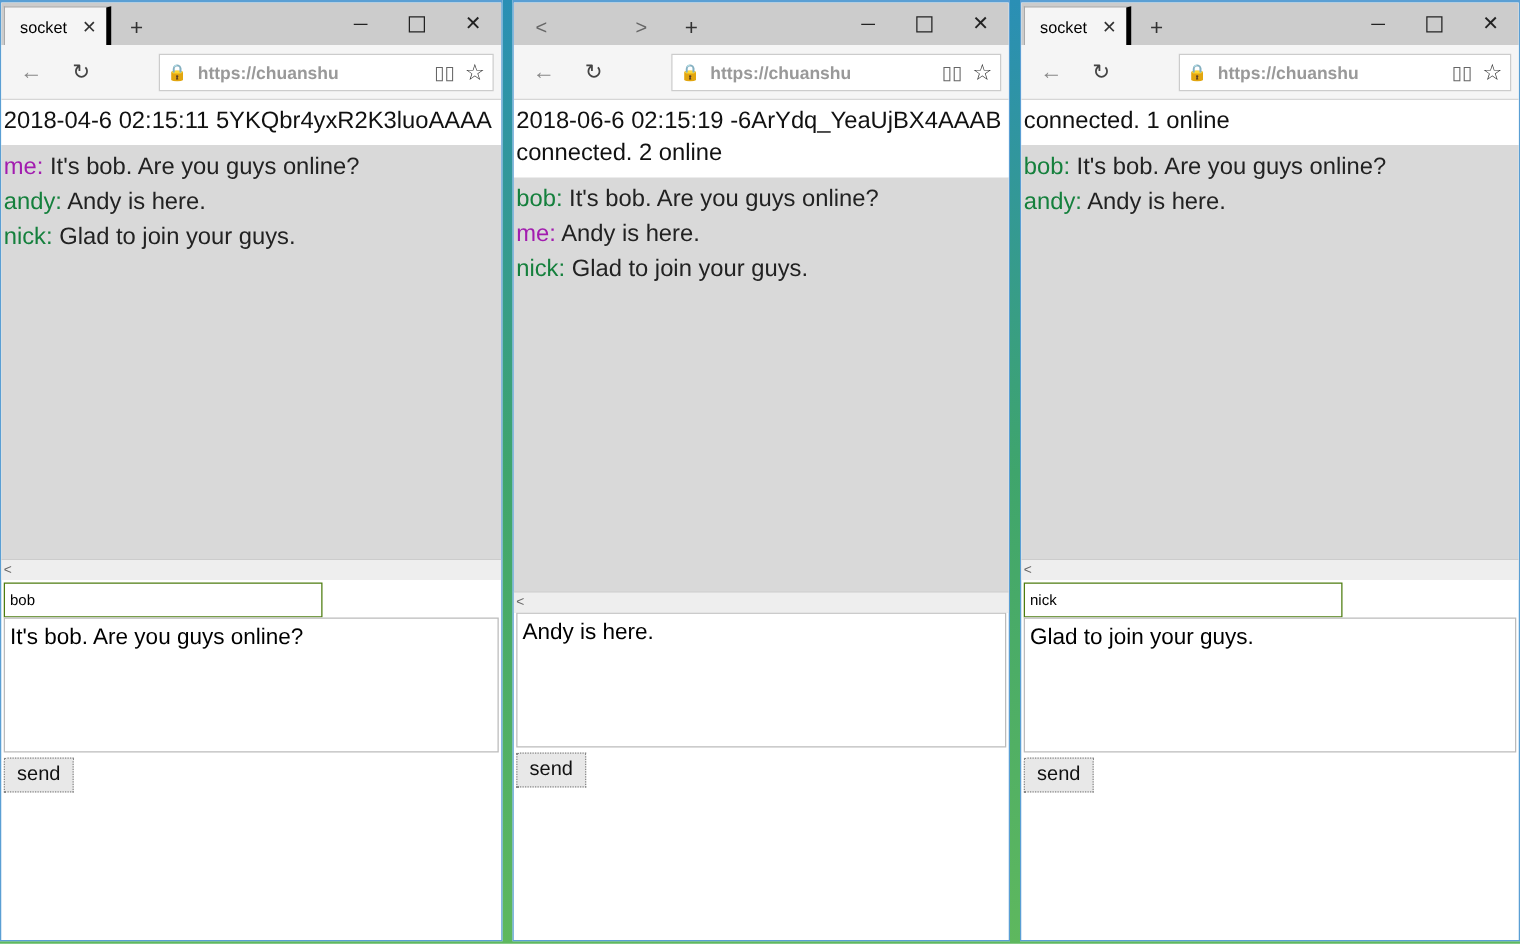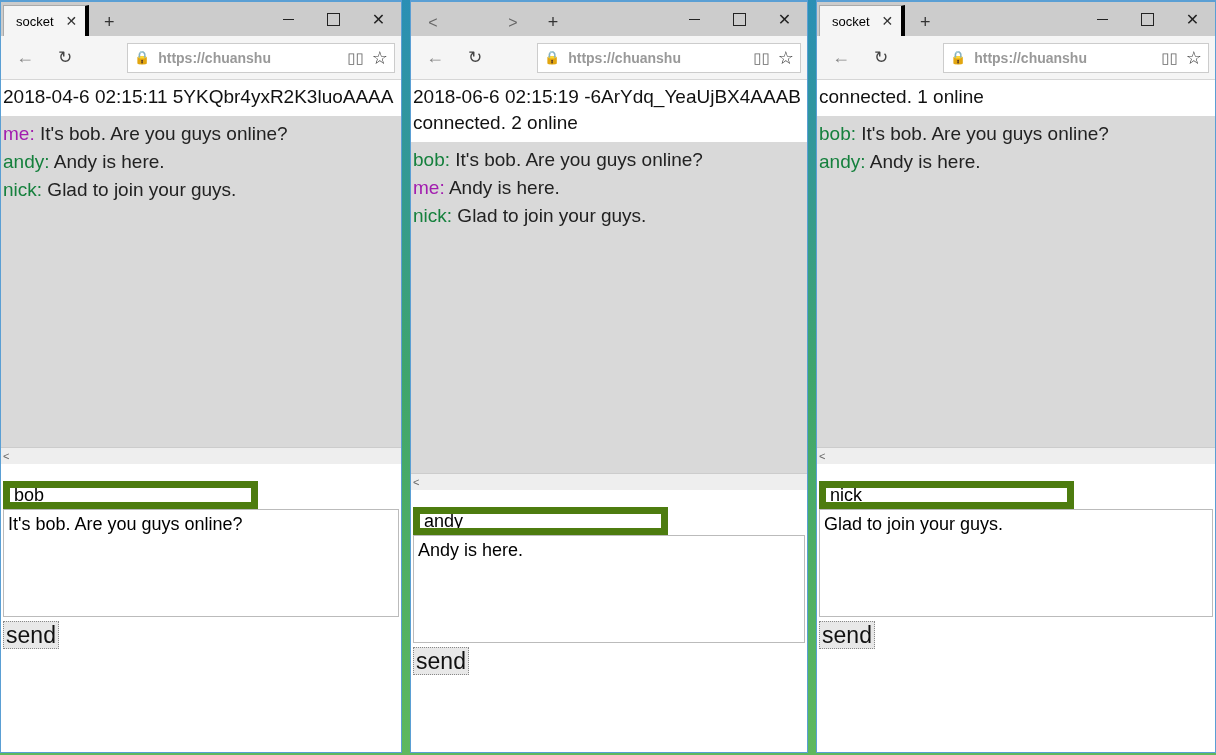--- a/index.html
+++ b/index.html
@@ -163,41 +163,41 @@
     align-items: center;
     padding: 0 2px;
     color: #666;
     font-size: 11px;
   }
 
   
   .name-input {
     width: 255px;
     height: 28px;
-    border: 7px solid #4d7c0f;
-    margin: 17px 2px 0 2px;
+    border: 1px solid #4d7c0f;
+    margin: 2px 2px 0 2px;
     padding: 2px 4px;
-    font-size: 18px;
+    font-size: 12px;
   }
   .msg-input {
     border: 1px solid #bbb;
     margin: 0 2px;
     height: 108px;
     padding: 4px 4px;
     font-size: 18px;
     font-family: inherit;
     resize: none;
   }
   .sendbtn {
     width: 56px;
     height: 28px;
     margin: 4px 0 0 2px;
     background: #e8e8e8;
     border: 1px dotted #888;
-    font-size: 23px;
+    font-size: 16px;
     text-align: center;
     line-height: 24px;
     color: #111;
   }
 </style>
 </head>
 <body>
 
 <div class="window w0">
   <div class="titlebar">
@@ -272,21 +272,20 @@
     <div>connected. 2 online</div>
   </div>
 
   <div class="chatbox" id="chat-1">
     <div class="chatline"><span class="sender-other">bob:</span><span> It's bob. Are you guys online?</span></div>
       <div class="chatline"><span class="sender-me">me:</span><span> Andy is here.</span></div>
       <div class="chatline"><span class="sender-other">nick:</span><span> Glad to join your guys.</span></div>
       <div class="hscroll">&lt;</div>
   </div>
 
-  <input class="name-input" value="andy" style="">
   <textarea class="msg-input" id="msg-1" style="">Andy is here.</textarea>
   <button class="sendbtn">send</button>
 </div>
 
 <div class="window w2">
   <div class="titlebar">
     <div class="tabstrip">
       <div class="tab">
         <span class="label">socket</span>
         <span class="close">✕</span>

